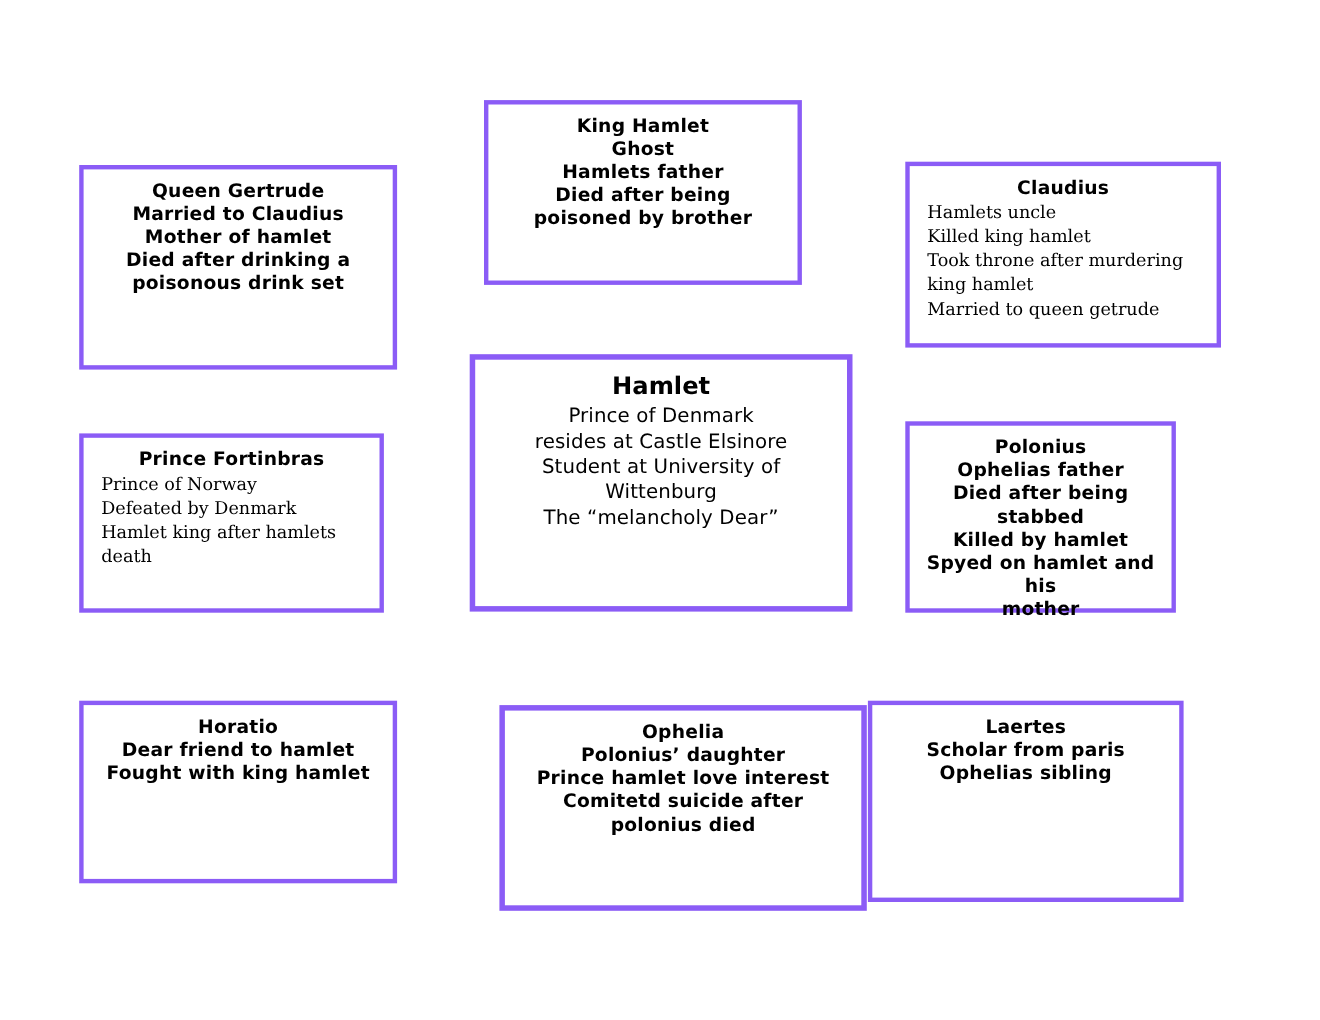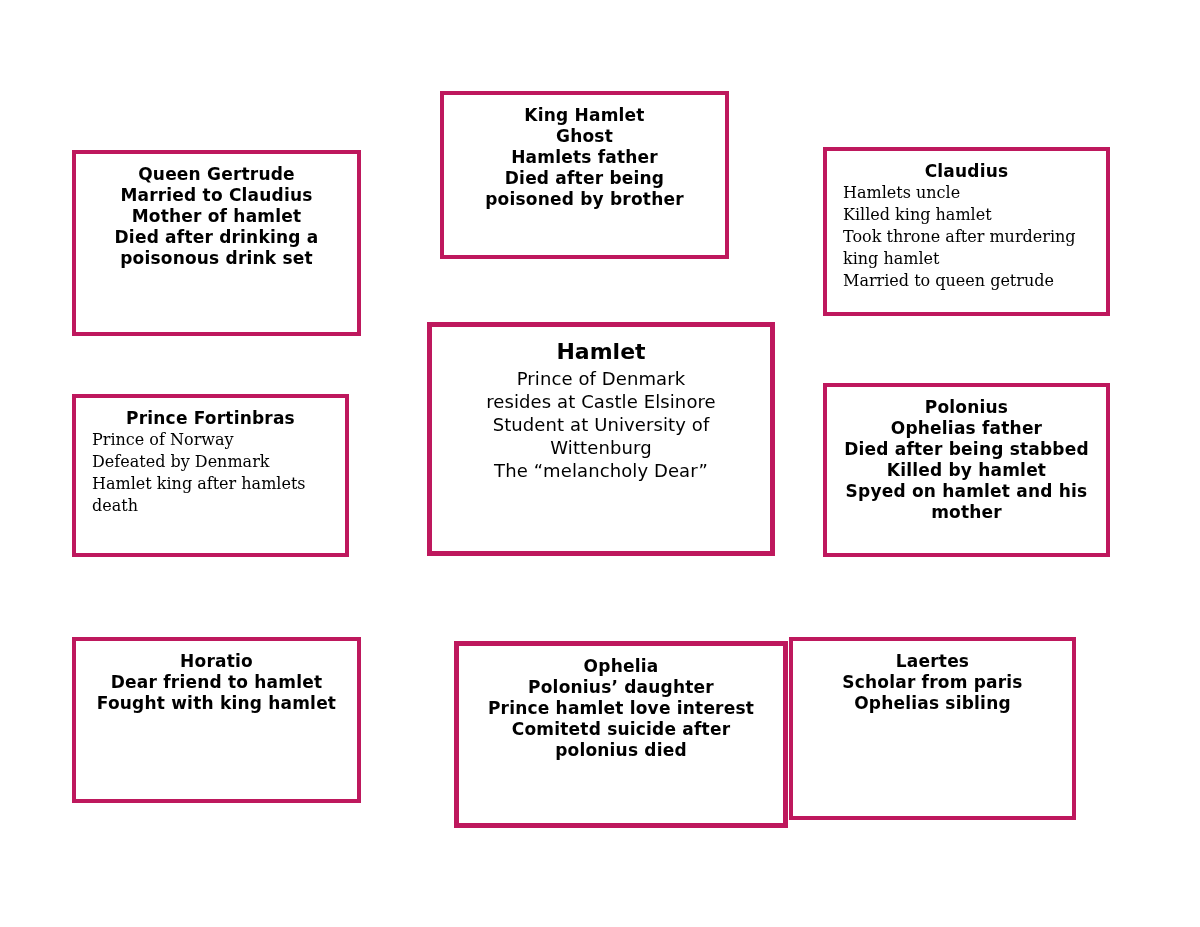--- a/index.html
+++ b/index.html
@@ -22,21 +22,21 @@
     inset: 0;
     width: 1200px;
     height: 927px;
     background: #ffffff;
   }
 
   .char-box {
     position: absolute;
     box-sizing: border-box;
     background: #ffffff;
-    border: 4px solid #be185d;
+    border: 4px solid #8b5cf6;
     padding-top: 10px;
     padding-left: 8px;
     padding-right: 8px;
   }
 
   .char-box.thick {
     border-width: 5px;
   }
 
   .box-title {
@@ -91,21 +91,21 @@
     letter-spacing: 0.1px;
   }
 
   
   #box-queen-gertrude   { left: 72px;  top: 150px; width: 289px; height: 186px; }
   #box-king-hamlet      { left: 440px; top: 91px;  width: 289px; height: 168px; }
   #box-claudius         { left: 823px; top: 147px; width: 287px; height: 169px; }
 
   #box-prince-fortinbras{ left: 72px;  top: 394px; width: 277px; height: 163px; }
   #box-hamlet           { left: 427px; top: 322px; width: 348px; height: 234px; }
-  #box-polonius         { left: 823px; top: 383px; width: 287px; height: 174px; }
+  #box-polonius         { left: 823px; top: 383px; width: 246px; height: 174px; }
 
   #box-horatio          { left: 72px;  top: 637px; width: 289px; height: 166px; }
   #box-ophelia          { left: 454px; top: 641px; width: 334px; height: 187px; }
   #box-laertes          { left: 789px; top: 637px; width: 287px; height: 183px; }
 </style>
 </head>
 <body>
 
 <div id="canvas">
 

